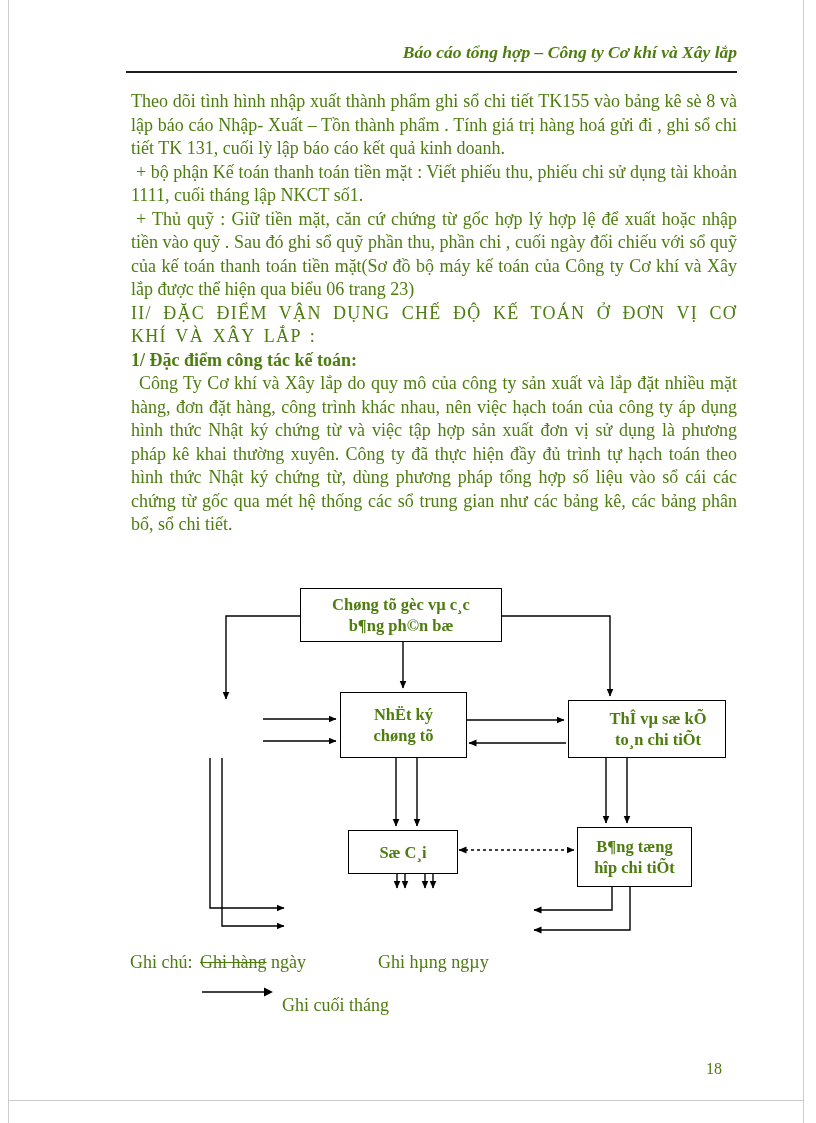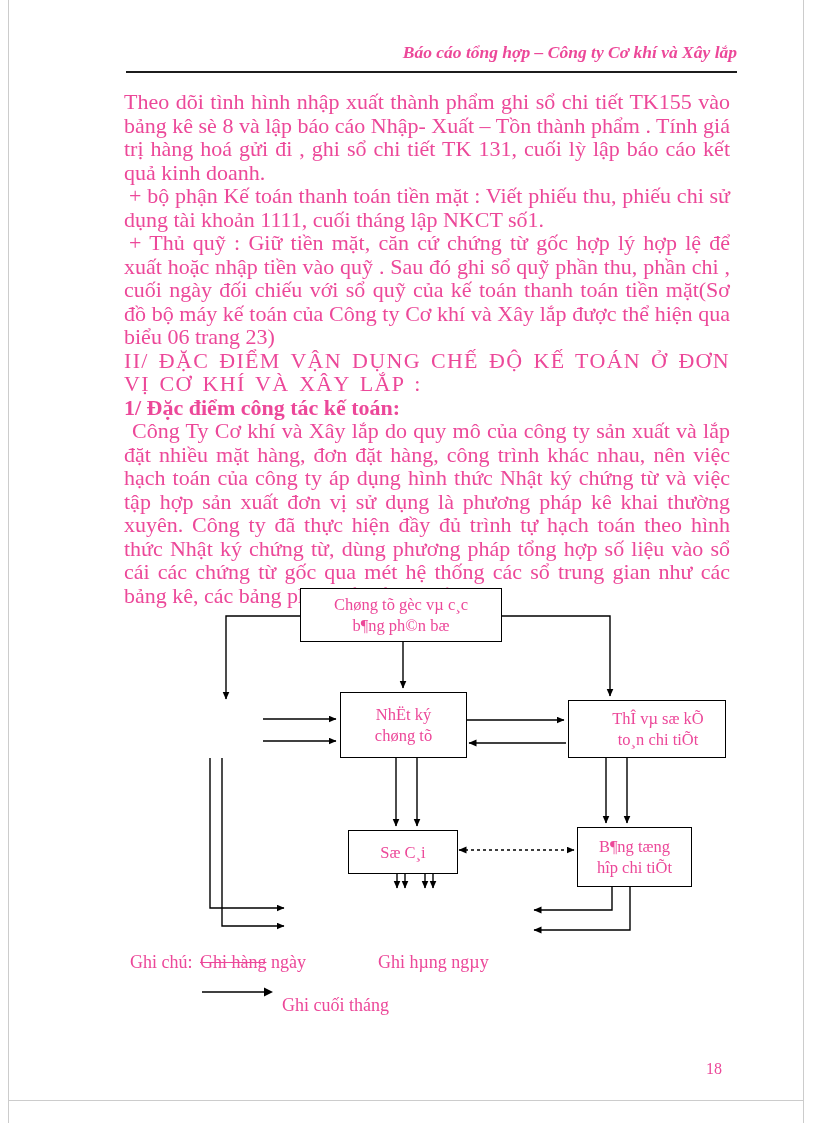--- a/index.html
+++ b/index.html
@@ -1,35 +1,35 @@
 <!DOCTYPE html>
 <html><head>
 <meta charset="utf-8">
 <style>
   html,body { margin:0; padding:0; background:#ffffff; }
   .page {
     position:relative; width:816px; height:1123px; background:#fff;
-    font-family:"Liberation Serif", serif; color:#ec4899; overflow:hidden;
+    font-family:"Liberation Serif", serif; color:#4d7c0f; overflow:hidden;
   }
   .header-title {
     position:absolute; top:42px; left:126px; width:611px;
     text-align:right; font-style:italic; font-weight:bold; font-size:17.5px;
   }
   .rule { position:absolute; top:71px; left:126px; width:611px; border-top:2px solid #1c1c1c; }
   .content {
-    position:absolute; top:90px; left:124px; width:606px;
-    font-size:22px; line-height:23.5px; text-align:justify;
+    position:absolute; top:90px; left:131px; width:606px;
+    font-size:18px; line-height:23.5px; text-align:justify;
   }
   .content p { margin:0; }
   .indent-sm { text-indent:5px; }
   .heading { margin-top:14px; letter-spacing:1.3px; word-spacing:3px; }
   .subheading { font-weight:bold; }
   .p4 { text-indent:8px; }
 
-  .diagram { position:absolute; left:0; top:580px; width:816px; height:400px; }
+  .diagram { position:absolute; left:0; top:580px; width:816px; height:400px;font-weight:bold; }
   .dsvg { position:absolute; left:0; top:0; }
   .dbox {
     position:absolute; background:#fff; border:1.6px solid #000;
     display:flex; align-items:center; justify-content:center;
     text-align:center; font-size:16.5px; line-height:21px; white-space:pre-line;
   }
   .box-source   { left:300px; top:8px;   width:200px; height:52px; }
   .box-bangke   { left:186px; top:123px; width:76px;  height:54px; }
   .box-nhatky   { left:340px; top:112px; width:125px; height:64px; }
   .box-theso    { left:568px; top:120px; width:134px; height:56px;padding-left:22px; }

